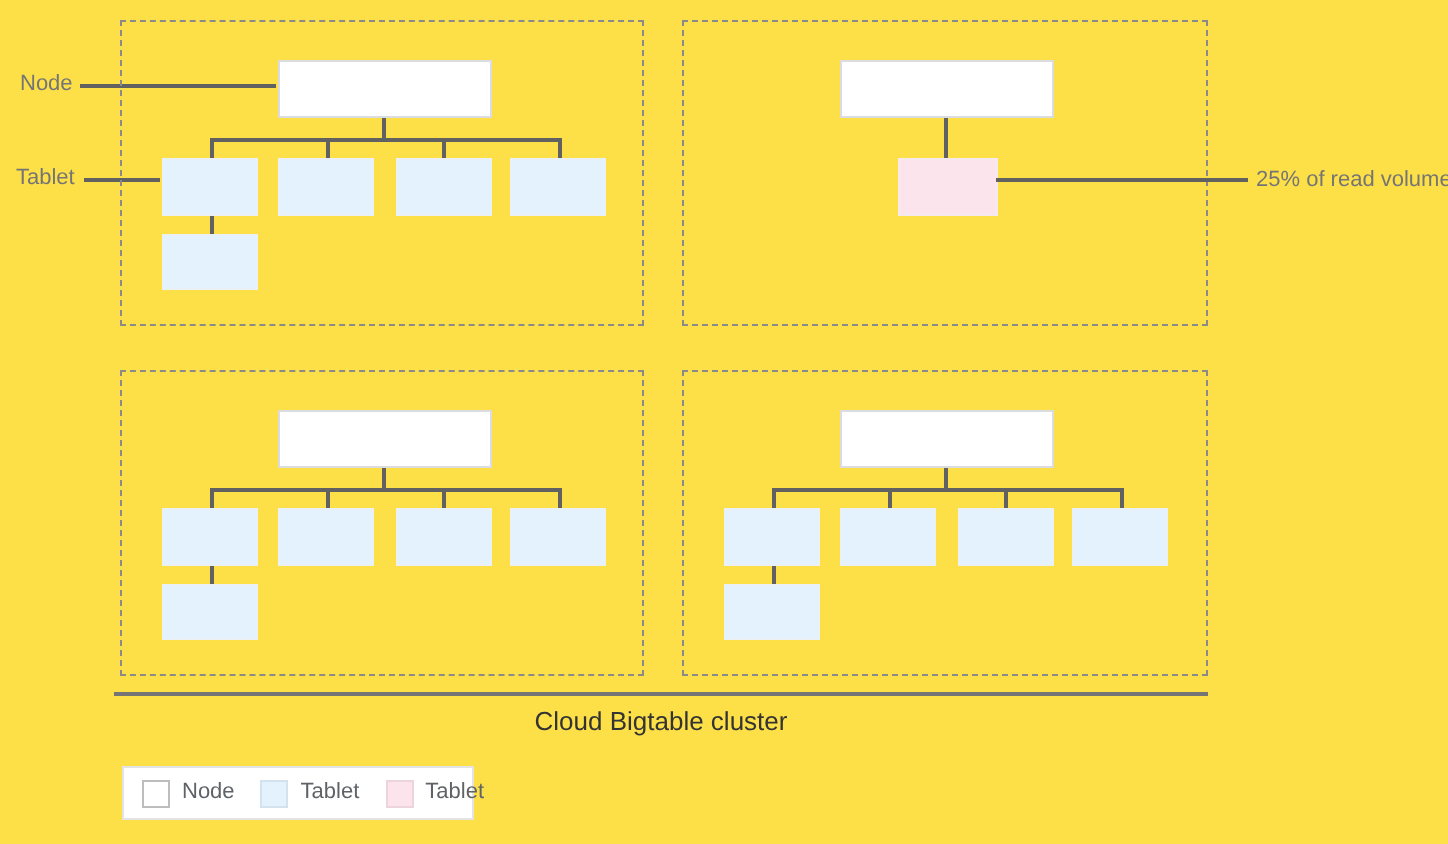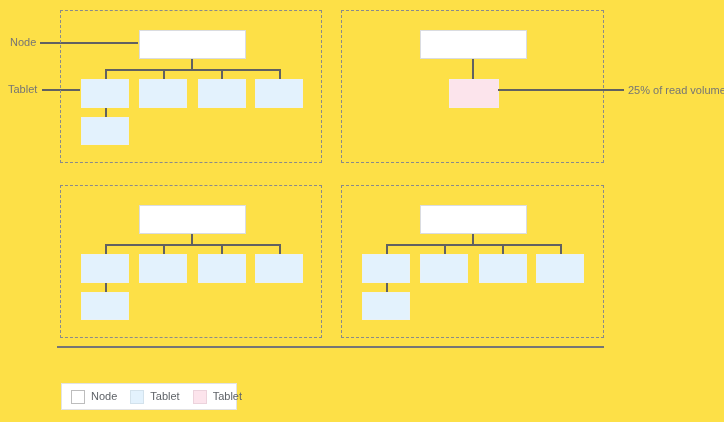--- a/index.html
+++ b/index.html
@@ -104,20 +104,21 @@
       <div class="shape tablet-blue" style="left: 137px; top: 68px; width: 48px; height: 29px;"></div>
       <div class="shape tablet-blue" style="left: 194px; top: 68px; width: 48px; height: 29px;"></div>
       <div class="shape cline" style="left: 44px; top: 97px; width: 2px; height: 9px;"></div>
       <div class="shape tablet-blue" style="left: 20px; top: 106px; width: 48px; height: 28px;"></div>
     </div>
 
   <div class="pline" id="readvol-line"></div>
   <div class="label" id="readvol-label">25% of read volume</div>
 
   <div id="cluster-line"></div>
+  <div id="cluster-title">Cloud Bigtable cluster</div>
 
   <div id="legend">
       <div class="legend-item">
         <div class="swatch swatch-node"></div>
         <span class="legend-label">Node</span>
       </div>
       <div class="legend-item">
         <div class="swatch swatch-tablet-blue"></div>
         <span class="legend-label">Tablet</span>
       </div>

